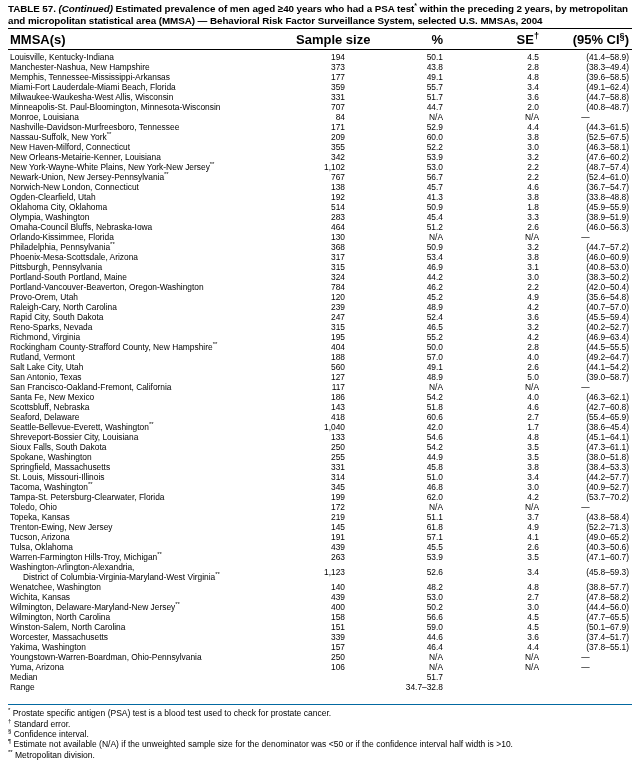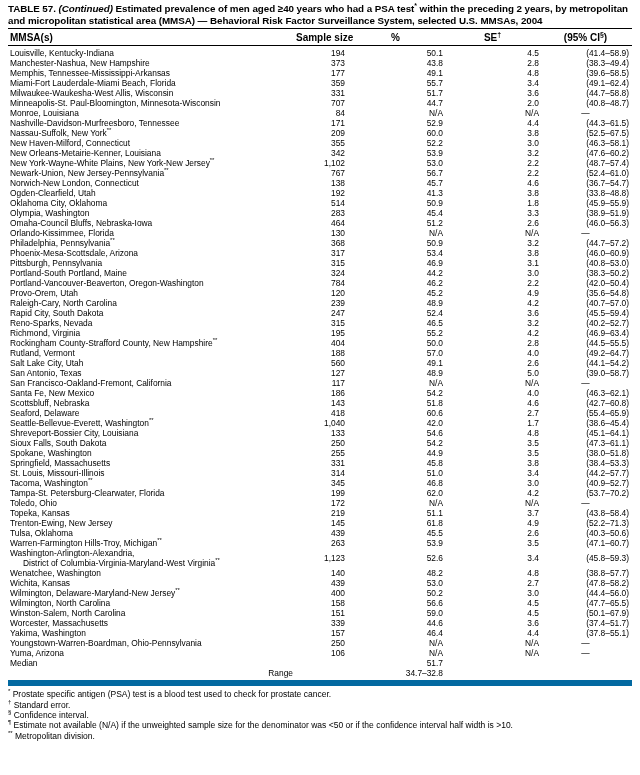--- a/index.html
+++ b/index.html
@@ -2,26 +2,26 @@
 <html><head>
 <meta charset="utf-8">
 <style>
   html,body{margin:0;padding:0;background:#fff;}
   body{width:640px;height:775px;color:#000;font-family:"Liberation Sans",sans-serif;-webkit-font-smoothing:antialiased;}
   .page{padding:3px 8px 0 8px;}
   .title{font-weight:bold;font-size:9.8px;line-height:11.6px;letter-spacing:-0.05px;}
   .title .it{font-style:italic;}
   sup{font-size:70%;vertical-align:super;line-height:0;}
   table{border-collapse:collapse;table-layout:fixed;width:624px;margin-top:2px;}
-  thead th{border-top:1px solid #000;border-bottom:1px solid #000;font-size:10px;font-weight:bold;padding:2.5px 3px 2.5px 0;white-space:nowrap;}
+  thead th{border-top:1px solid #000;border-bottom:1px solid #000;font-size:13px;font-weight:bold;padding:2.5px 3px 2.5px 0;white-space:nowrap;}
   thead th.name{text-align:left;padding-left:2px;}
-  thead th.num{}
+  thead th.num{text-align:right;}
   tbody td{font-size:8.4px;line-height:10px;padding:0 3px 0 0;white-space:nowrap;overflow:visible;}
   tbody tr:first-child td{padding-top:2px;}
-  tbody tr:last-child td{border-bottom:6px solid #0369a1;padding-bottom:2px;text-align:right;}
+  tbody tr:last-child td{border-bottom:1px solid #0369a1;padding-bottom:12px;}
   td.name{text-align:left;padding-left:2px;}
   td.num{text-align:right;}
   td.dash{text-align:center;}
   .line2{display:block;padding-left:13px;}
   .footnotes{margin-top:3px;font-size:8.5px;line-height:10.4px;}
   .footnote{white-space:nowrap;}
 </style>
 </head>
 <body>
 
@@ -377,20 +377,27 @@
           <td class="num">(43.8–58.4)</td>
         </tr>
         <tr>
           <td class="name">Trenton-Ewing, New Jersey</td>
           <td class="num">145</td>
           <td class="num">61.8</td>
           <td class="num">4.9</td>
           <td class="num">(52.2–71.3)</td>
         </tr>
         <tr>
+          <td class="name">Tucson, Arizona</td>
+          <td class="num">191</td>
+          <td class="num">57.1</td>
+          <td class="num">4.1</td>
+          <td class="num">(49.0–65.2)</td>
+        </tr>
+        <tr>
           <td class="name">Tulsa, Oklahoma</td>
           <td class="num">439</td>
           <td class="num">45.5</td>
           <td class="num">2.6</td>
           <td class="num">(40.3–50.6)</td>
         </tr>
         <tr>
           <td class="name">Warren-Farmington Hills-Troy, Michigan<sup>**</sup></td>
           <td class="num">263</td>
           <td class="num">53.9</td>

